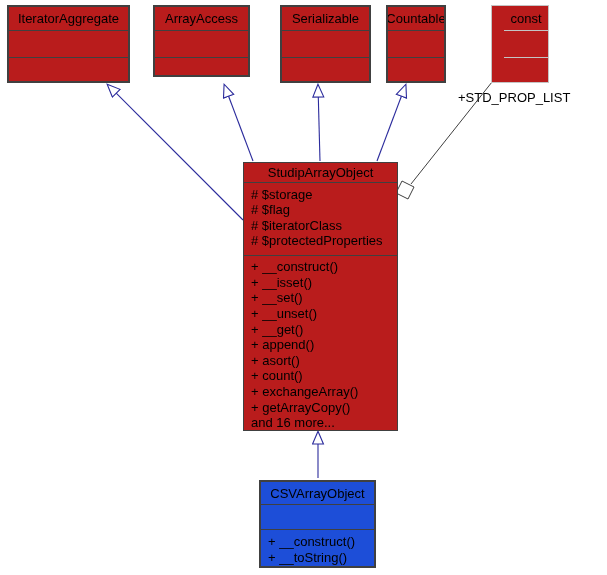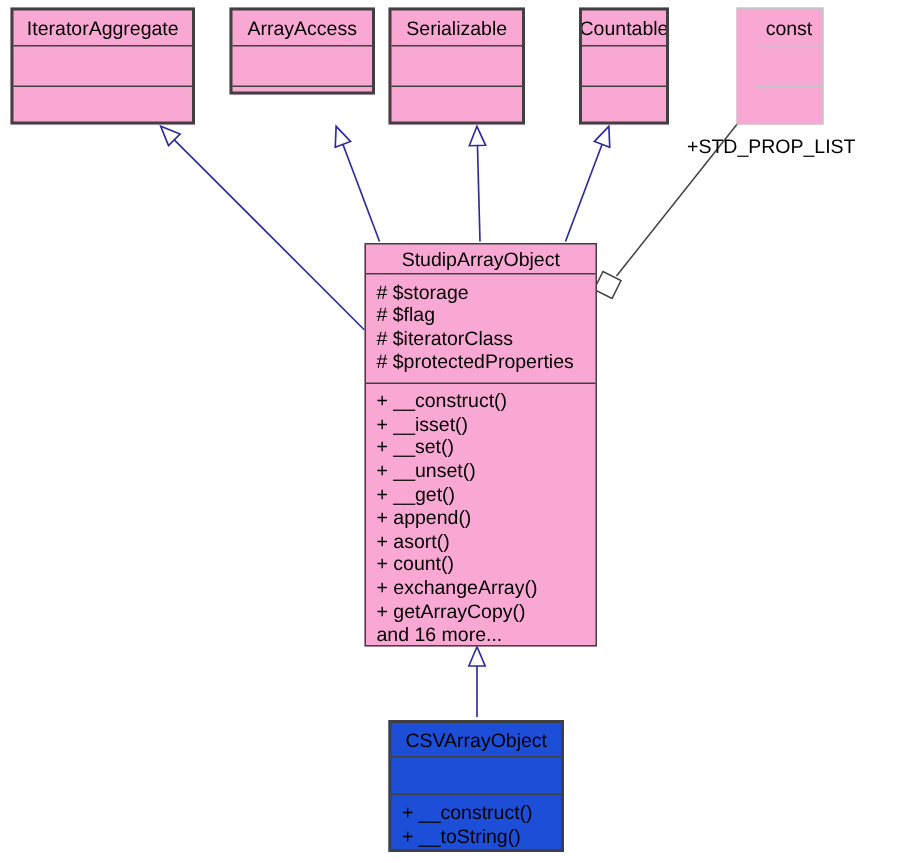--- a/index.html
+++ b/index.html
@@ -2,21 +2,21 @@
 <html><head>
 <meta charset="utf-8">
 <style>
   html,body{margin:0;padding:0;background:#ffffff;}
   .canvas{
     position:relative;width:607px;height:575px;background:#ffffff;overflow:hidden;
     font-family:"Liberation Sans",sans-serif;color:#000;
   }
   .edges{position:absolute;left:0;top:0;width:607px;height:575px;}
   .class-box{
-    position:absolute;background:#f9a8d4;display:flex;flex-direction:column;
+    position:absolute;background:#b91c1c;display:flex;flex-direction:column;
     box-sizing:border-box;border:2px solid #404040;font-size:13px;
   }
   .class-box .box-title{
     text-align:center;box-sizing:border-box;border-bottom:1px solid #404040;
     display:flex;align-items:center;justify-content:center;flex:0 0 auto;
     white-space:nowrap;overflow:hidden;
   }
   .compartment{box-sizing:border-box;flex:0 0 auto;}
   .compartment + .compartment{border-top:0;}
   .compartment.mid{border-bottom:1px solid #404040;}
@@ -63,27 +63,27 @@
     <path d="M411,184 L492,82" stroke="#404040" stroke-width="1" fill="none"></path>
     <polygon points="396,193 402,181 414,187 408,199" fill="#ffffff" stroke="#404040" stroke-width="1"></polygon>
   </svg>
 
   <div class="class-box iface" style="left:7px;top:5px;width:123px;height:78px;">
     <div class="box-title">IteratorAggregate</div>
     <div class="compartment mid"></div>
     <div class="compartment last"></div>
   </div>
 
-  <div class="class-box iface" style="left:153px;top:5px;width:97px;height:58px;">
+  <div class="class-box iface" style="left:153px;top:5px;width:97px;height:72px;">
     <div class="box-title">ArrayAccess</div>
     <div class="compartment mid"></div>
     <div class="compartment last"></div>
   </div>
 
-  <div class="class-box iface" style="left:259px;top:5px;width:91px;height:78px;">
+  <div class="class-box iface" style="left:280px;top:5px;width:91px;height:78px;">
     <div class="box-title">Serializable</div>
     <div class="compartment mid"></div>
     <div class="compartment last"></div>
   </div>
 
   <div class="class-box iface" style="left:386px;top:5px;width:60px;height:78px;">
     <div class="box-title">Countable</div>
     <div class="compartment mid"></div>
     <div class="compartment last"></div>
   </div>

